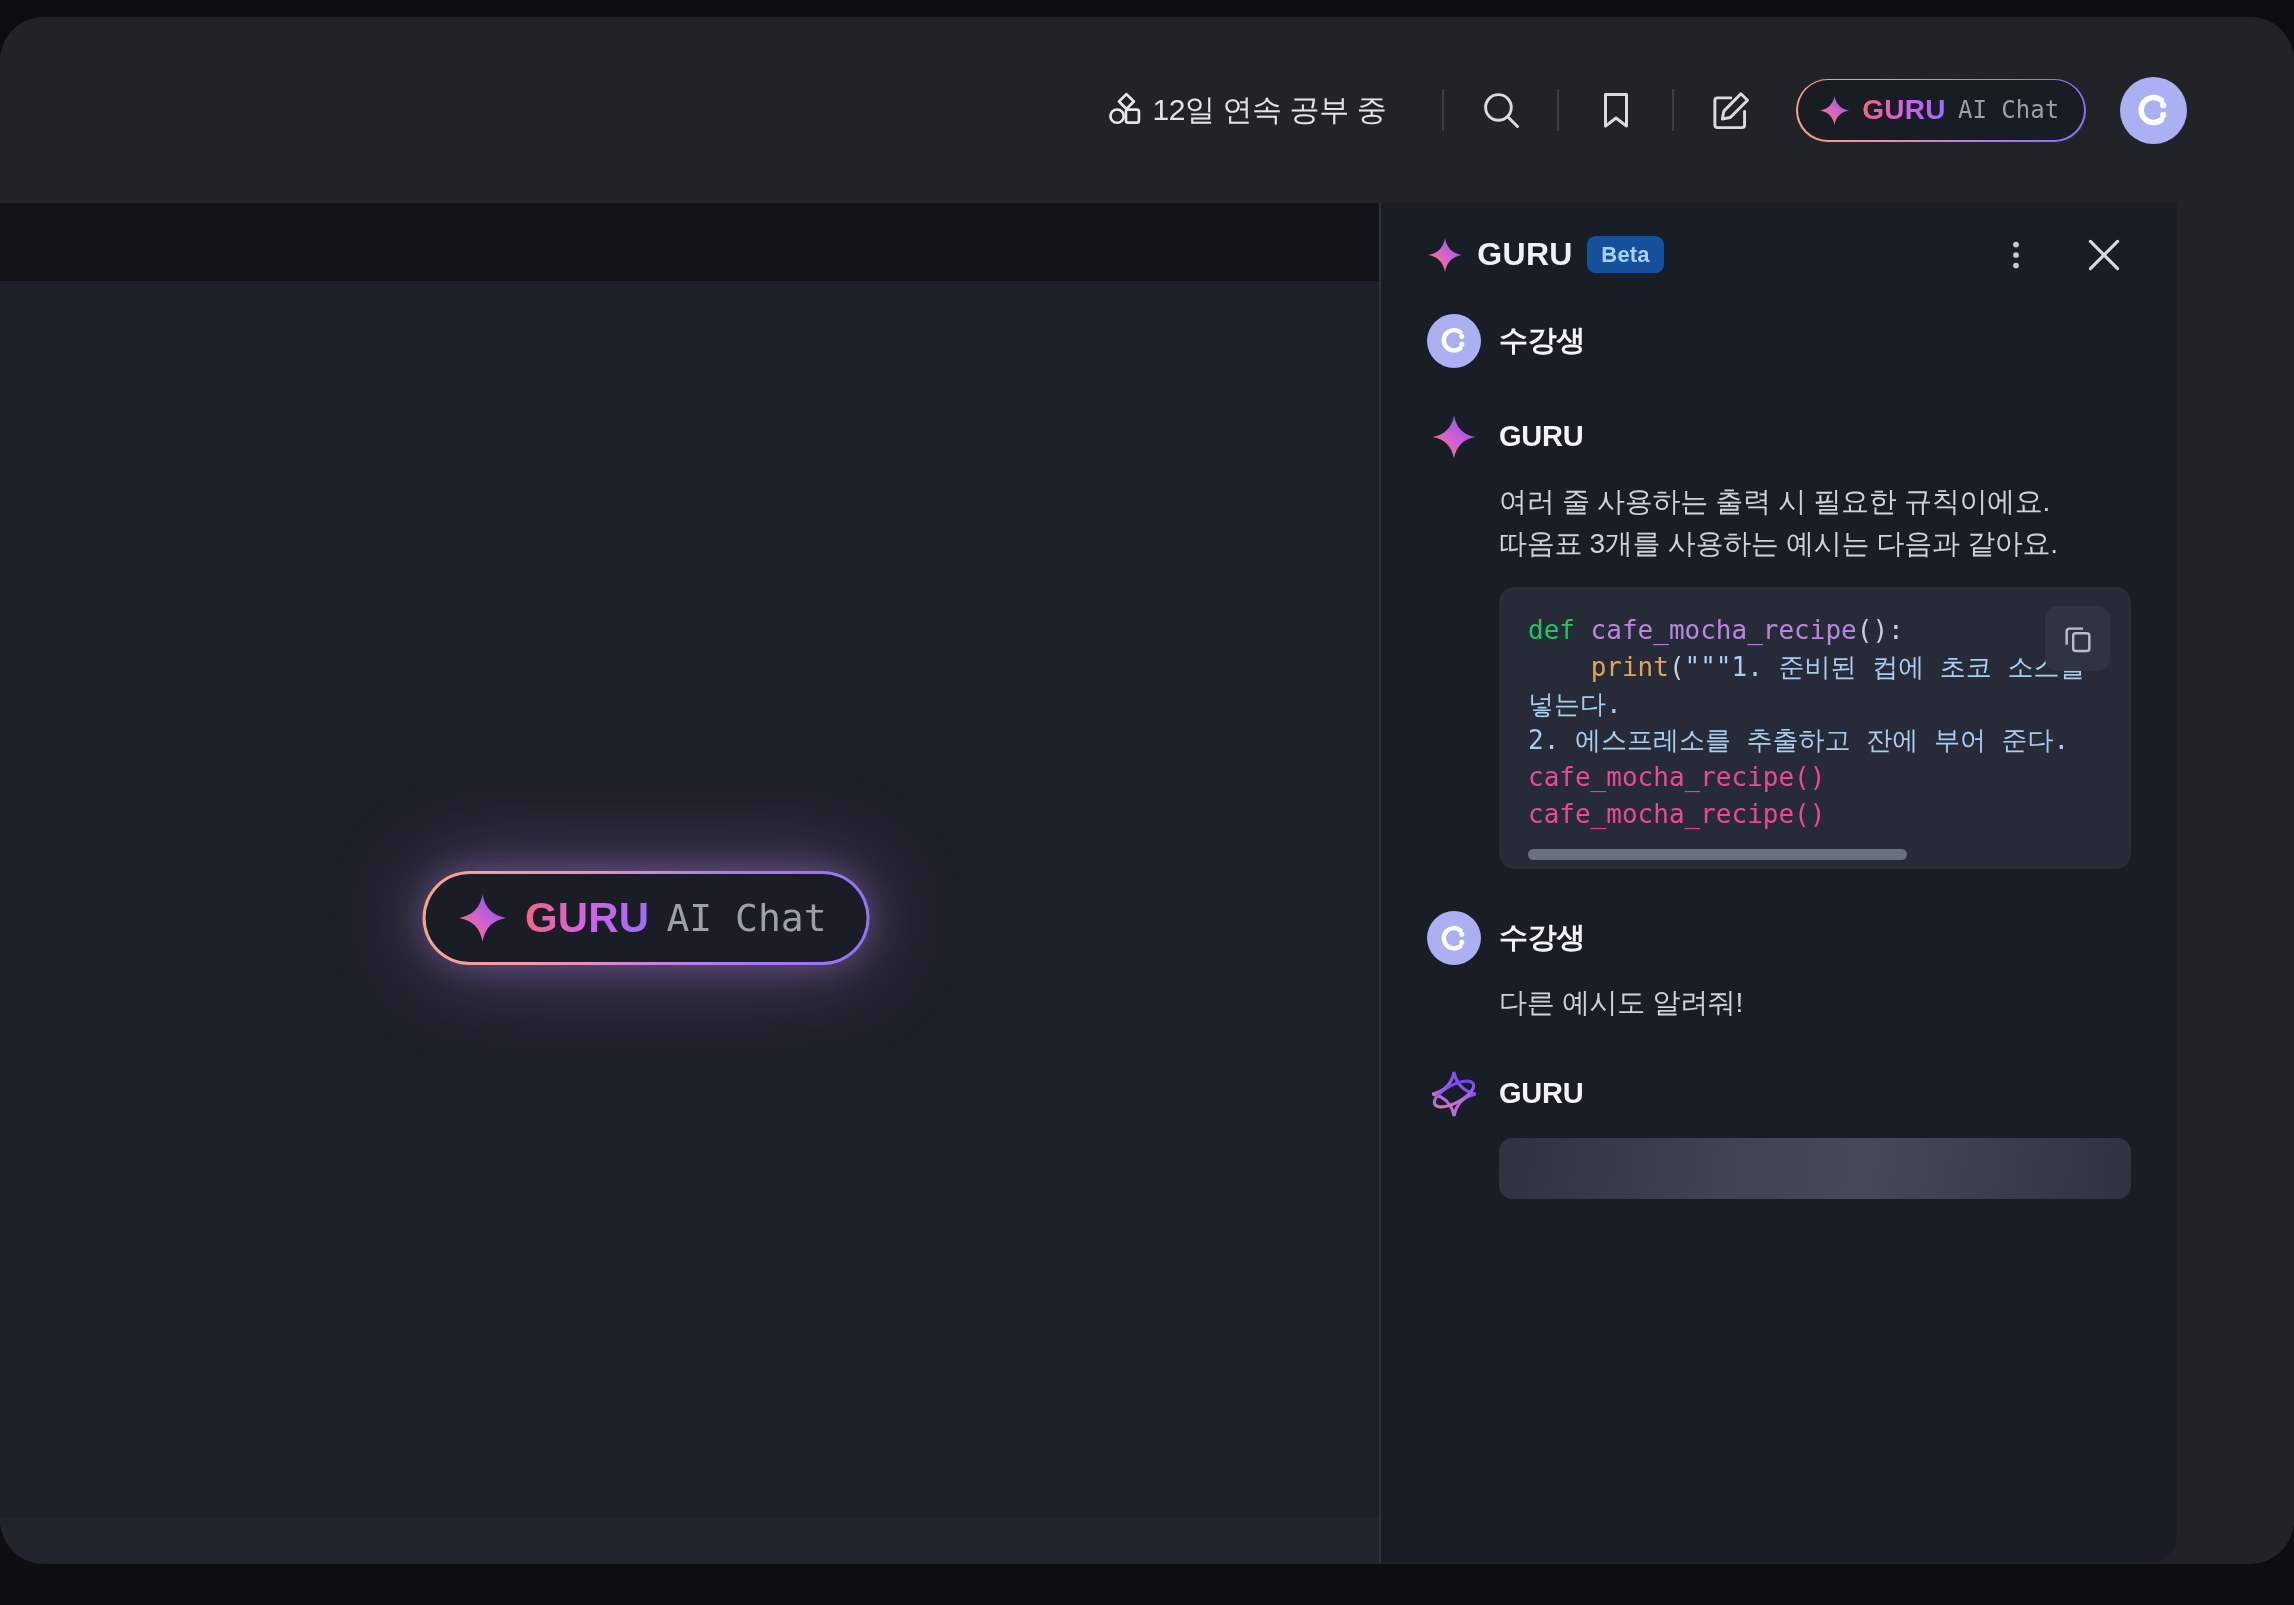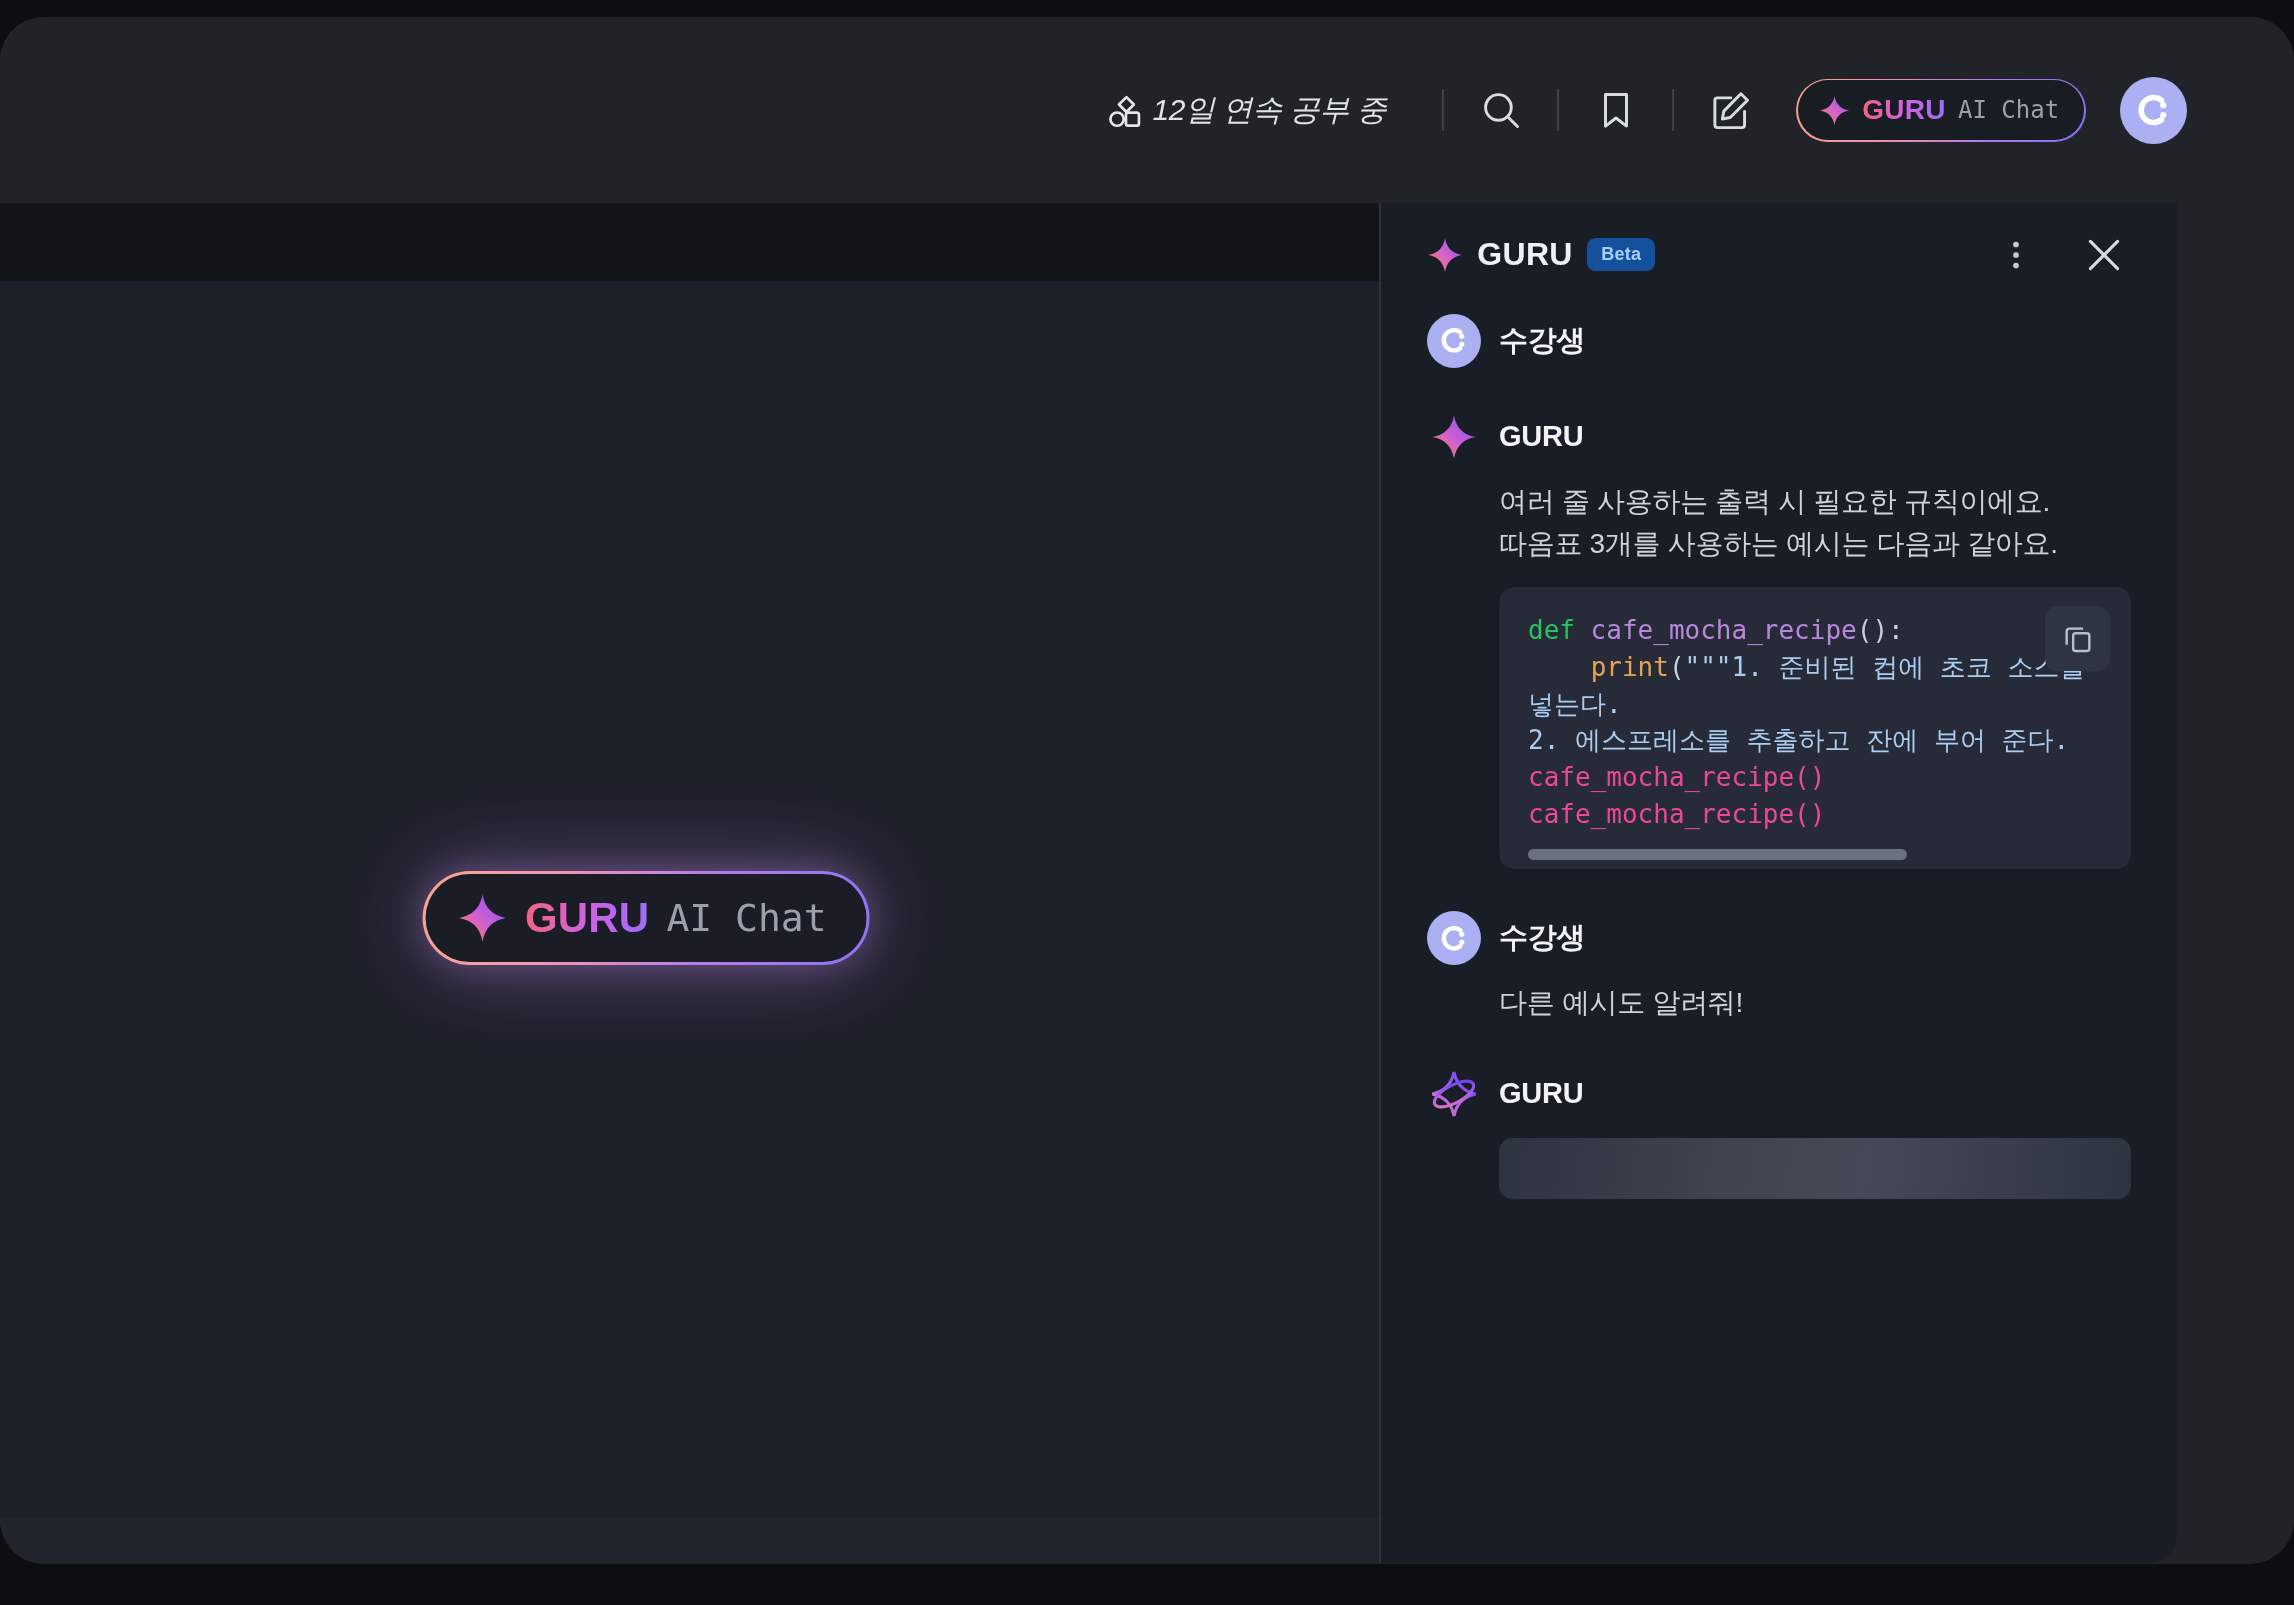--- a/index.html
+++ b/index.html
@@ -41,25 +41,24 @@
     background: #202429;
     display: flex;
     align-items: center;
     justify-content: flex-end;
     padding-right: 107px;
     gap: 0px;
   }
 
   #streak-item {
     display: flex;
-    align-items: flex-end;
+    align-items: flex-start;
     gap: 8px;
     padding-right: 29px;
     cursor: pointer;
-    font-style: italic;
   }
 
   #streak-label {
     color: #dfe3ea;
     font-size: 30px;
     font-weight: 500;
     letter-spacing: -0.4px;
     white-space: nowrap;
   }
 
@@ -237,21 +236,21 @@
   }
   #panel-title {
     color: #eef1f5;
     font-size: 32px;
     font-weight: 600;
     letter-spacing: 0.3px;
   }
   #beta-badge {
     background: #14509c;
     color: #a9d0ff;
-    font-size: 18px;
+    font-size: 22px;
     font-weight: 700;
     padding: 5.7px 14.3px;
     border-radius: 8.6px;
     letter-spacing: 0.2px;
   }
   #panel-header-actions {
     margin-left: auto;
     display: flex;
     align-items: center;
     gap: 29px;

